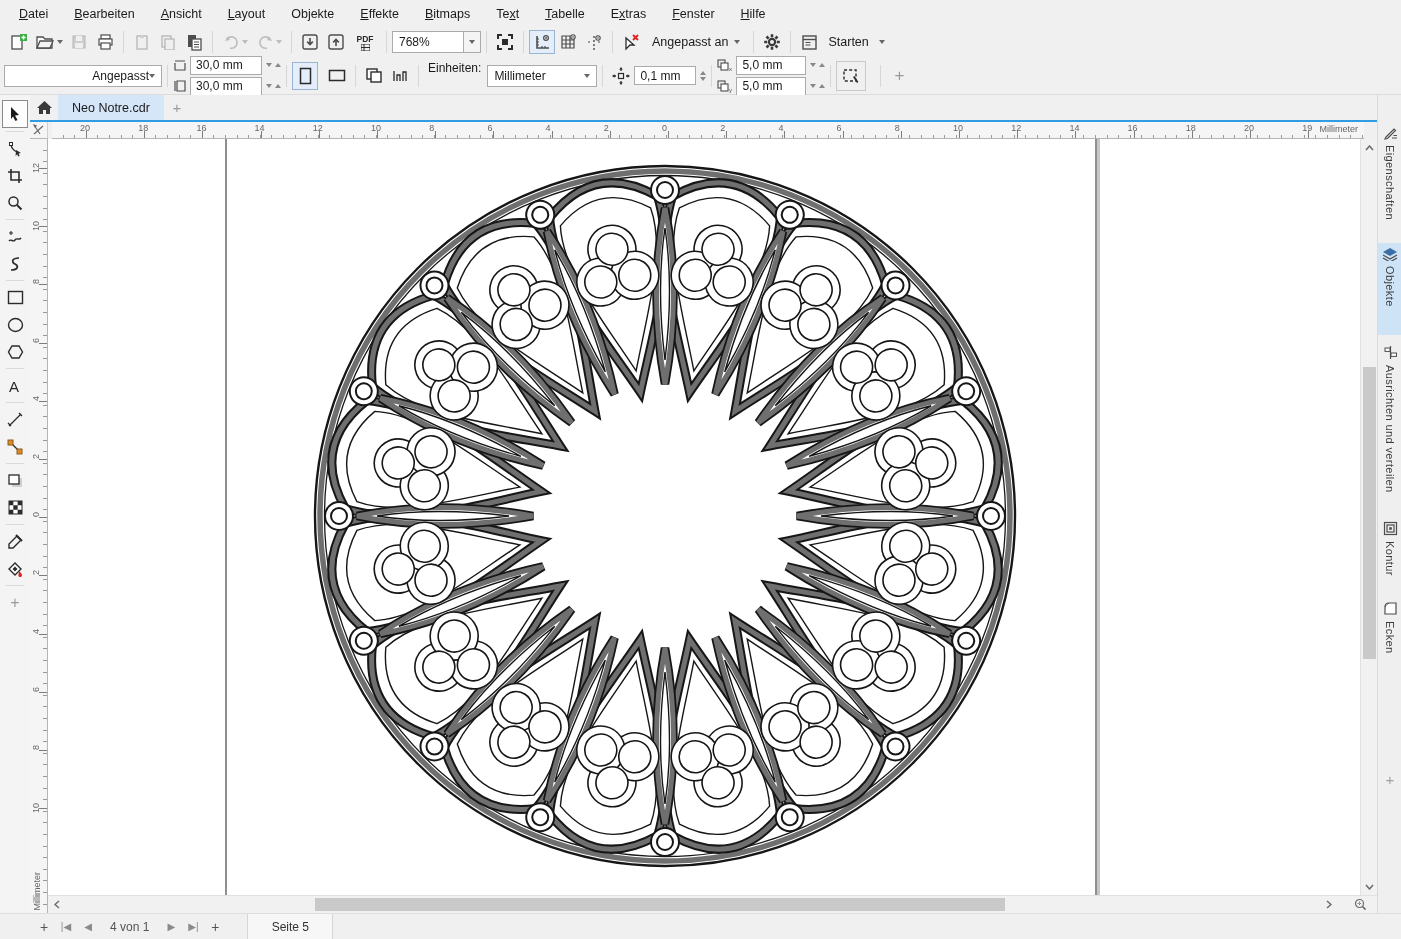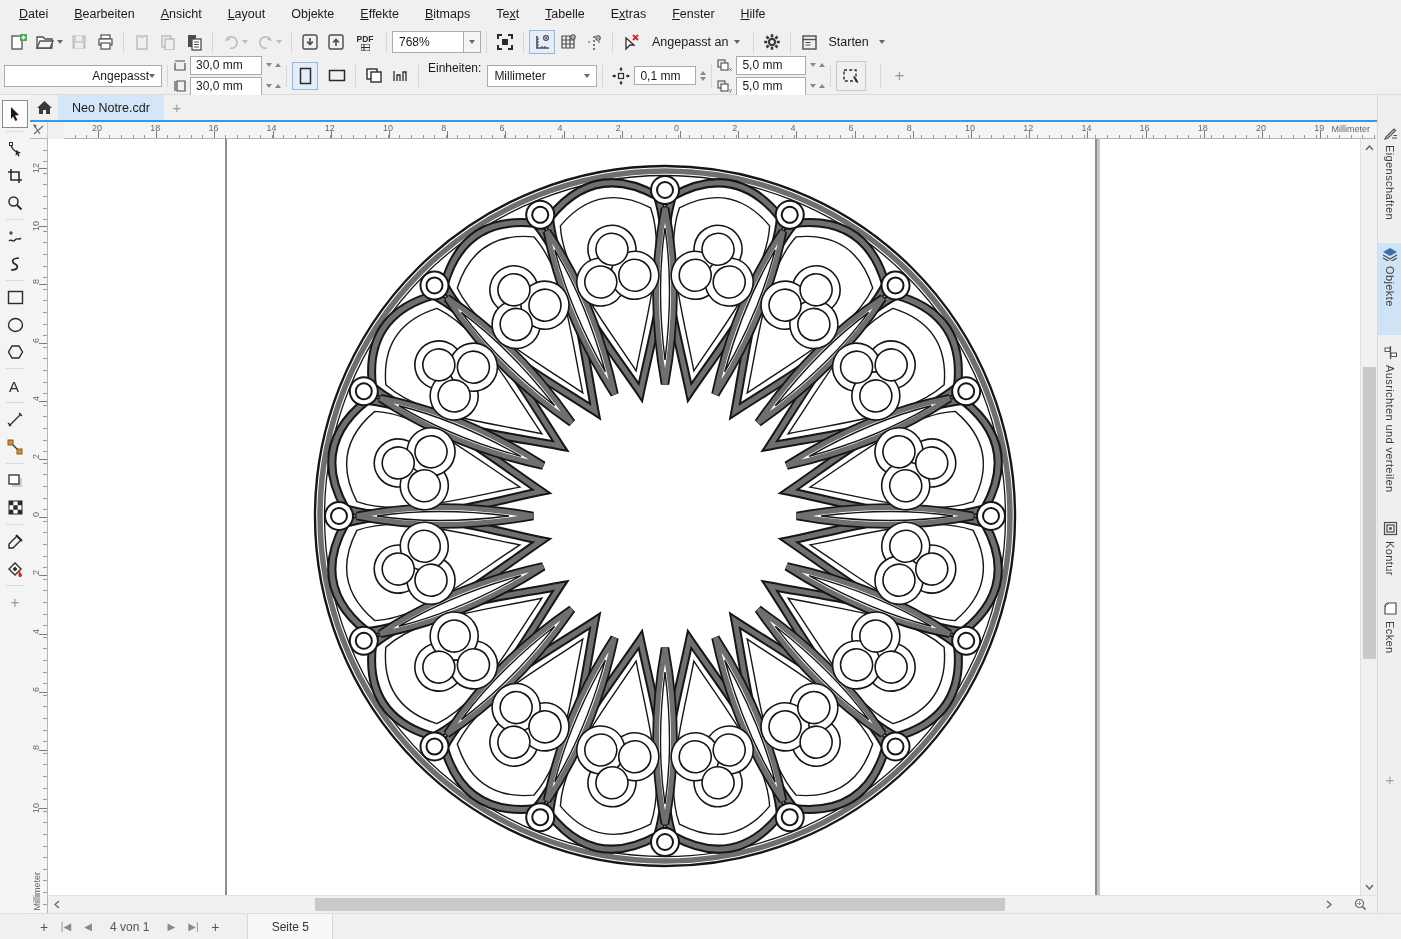--- a/index.html
+++ b/index.html
@@ -44,21 +44,21 @@
              font-size:12.5px; color:#1a1a1a; }
   .tab-plus { width:26px; display:flex; align-items:center; justify-content:center; color:#9a9a9a;
               font-size:15px; }
   .tab-underline { position:absolute; left:30px; top:120px; width:1347px; height:2px; background:#2f9ce3; }
   .docker-close { position:absolute; right:4px; top:101px; width:17px; height:17px; color:#8a8a8a;
                   font-size:15px; line-height:16px; text-align:center; }
 
   
   .ruler-corner { position:absolute; left:30px; top:122px; width:18px; height:17px; background:#f5f5f5;
                   border-right:1px solid #cfcfcf; border-bottom:1px solid #b5b5b5; }
-  .ruler-top { position:absolute; left:64px; top:122px; width:1312px; height:17px; background:#f5f5f5;
+  .ruler-top { position:absolute; left:52px; top:122px; width:1312px; height:17px; background:#f5f5f5;
                border-bottom:1px solid #b5b5b5; overflow:hidden;
                background-image:repeating-linear-gradient(to right, transparent 0, transparent 10.6px, #9a9a9a 10.6px, #9a9a9a 11.6px);
                background-size:100% 4px; background-position:0 13px; background-repeat:no-repeat; }
   .ruler-left { position:absolute; left:30px; top:139px; width:18px; height:774px; background:#f5f5f5;
                 border-right:1px solid #b5b5b5; overflow:hidden;
                 background-image:repeating-linear-gradient(to bottom, transparent 0, transparent 10.6px, #9a9a9a 10.6px, #9a9a9a 11.6px);
                 background-size:4px 100%; background-position:13px 0; background-repeat:no-repeat; }
   .rl-num { position:absolute; font-size:9px; color:#666; }
   .rl-tick { position:absolute; background:#7d7d7d; }
   .ruler-unit { position:absolute; font-size:9px; color:#666; }

